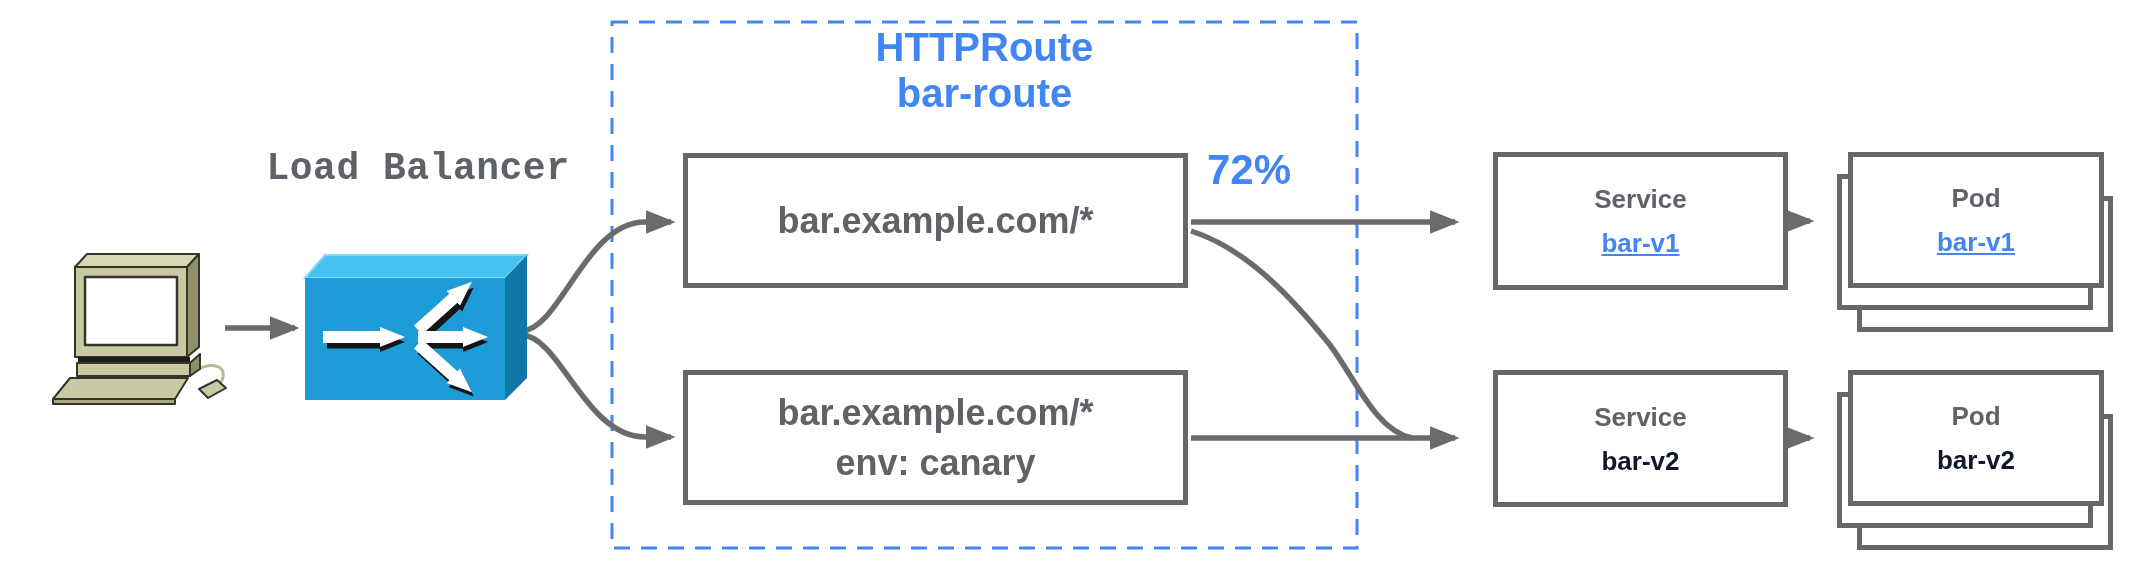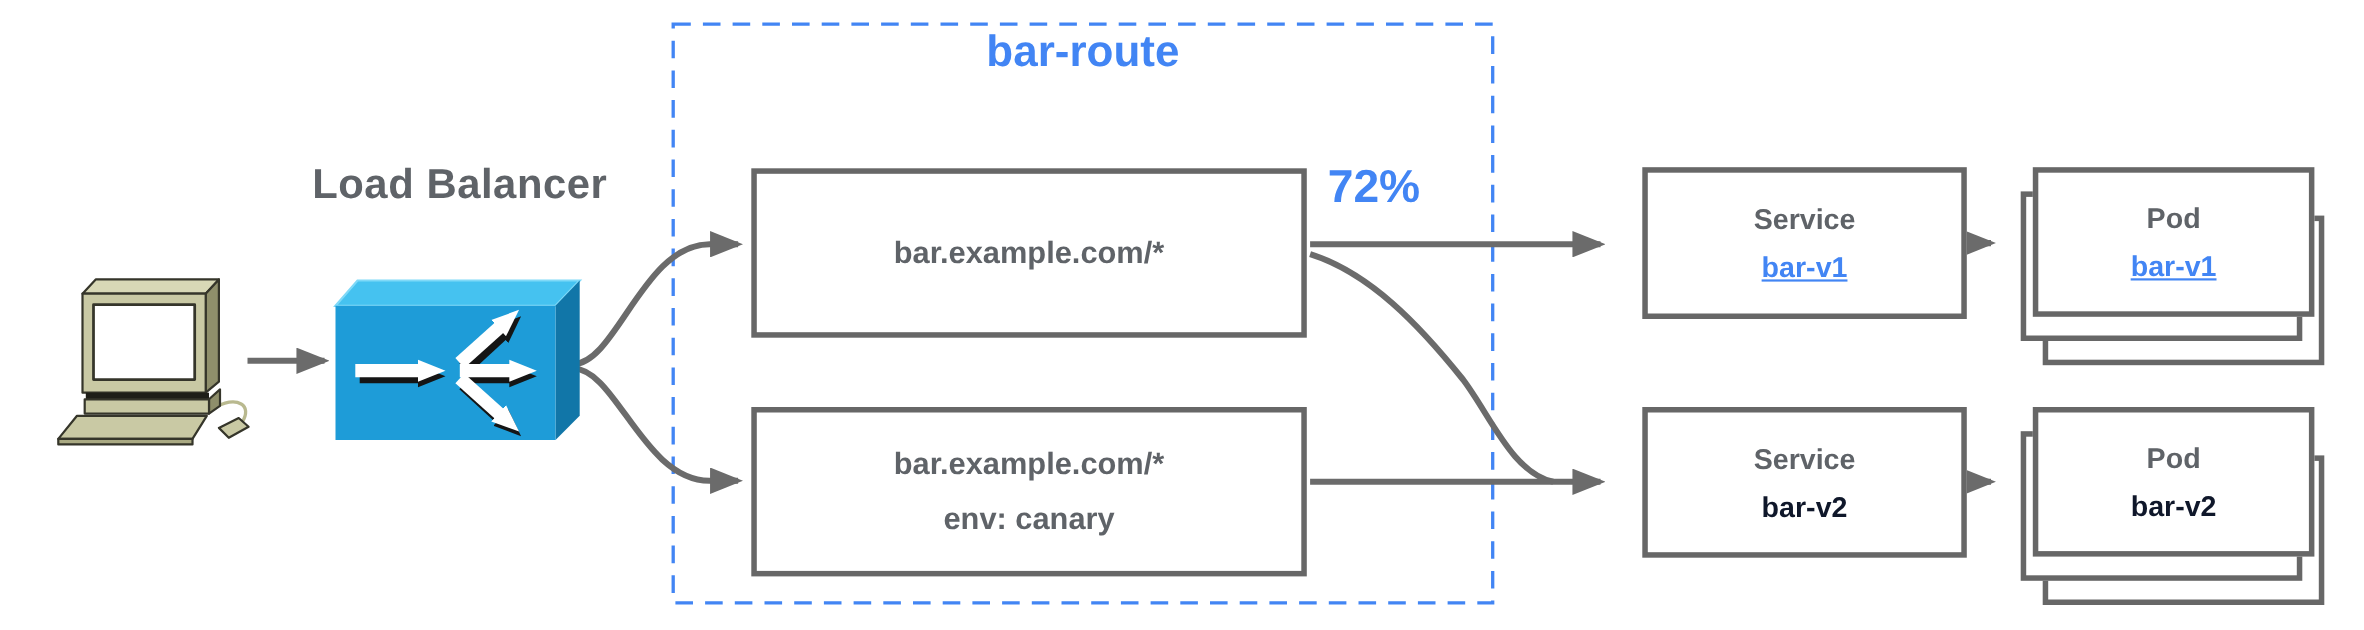--- a/index.html
+++ b/index.html
@@ -5,37 +5,37 @@
   html,body{margin:0;padding:0;background:#ffffff;}
   .canvas{
     position:relative;width:2149px;height:573px;background:#ffffff;overflow:hidden;
     font-family:"Liberation Sans", sans-serif;font-weight:bold;
   }
   .layer{position:absolute;left:0;top:0;z-index:1;}
 
   
   .lb-label{
     position:absolute;left:258px;top:147px;width:320px;text-align:center;z-index:2;
-    font-size:38px;color:#5F6368;letter-spacing:0.5px;
+    font-size:38px;color:#5F6368;letter-spacing:0.5px;font-family:Liberation Mono, monospace;
   }
   .route-title{
     position:absolute;left:612px;top:24px;width:745px;text-align:center;z-index:2;
     font-size:40px;line-height:46px;color:#4285F4;
   }
   .pct{position:absolute;z-index:3;font-size:42px;width:140px;}
   .pct-90{left:1207px;top:146px;color:#4285F4;}
   .pct-10{left:1207px;top:286px;color:#34A853;}
 
   
   .box{
     position:absolute;z-index:2;background:#ffffff;border:5px solid #676767;
     box-sizing:border-box;display:flex;flex-direction:column;align-items:center;
     justify-content:center;text-align:center;color:#5F6368;
   }
-  .match-box{left:683px;width:505px;height:154px;font-size:28px;line-height:50px;}
+  .match-box{left:683px;width:505px;height:135px;font-size:36px;line-height:50px;}
   .match-primary{top:153px;}
   .match-canary{top:370px;}
   .node{font-size:26px;line-height:44px;margin-left:31px;}
   .service-v1{left:1462px;top:152px;width:295px;height:138px;}
   .service-v2{left:1462px;top:370px;width:295px;height:137px;}
   .name-blue{color:#4285F4;text-decoration:underline;}
   .name-green{color:#0f172a;}
 
   
   .stack{position:absolute;z-index:2;width:300px;height:200px;}
@@ -112,20 +112,21 @@
         <path d="M 418 337 L 468 337" marker-end="url(#headWhite)"></path>
         <path d="M 418 330 L 457 295" marker-end="url(#headWhite)"></path>
         <path d="M 418 344 L 457 379" marker-end="url(#headWhite)"></path>
       </g>
     </g>
   </svg>
 
   <div class="lb-label">Load Balancer</div>
 
   <div class="route-title">
+    <div>HTTPRoute</div>
     <div>bar-route</div>
   </div>
 
   <div class="pct pct-90">72%</div>
 
   <div class="box match-box match-primary">
     <div>bar.example.com/*</div>
   </div>
 
   <div class="box match-box match-canary">

